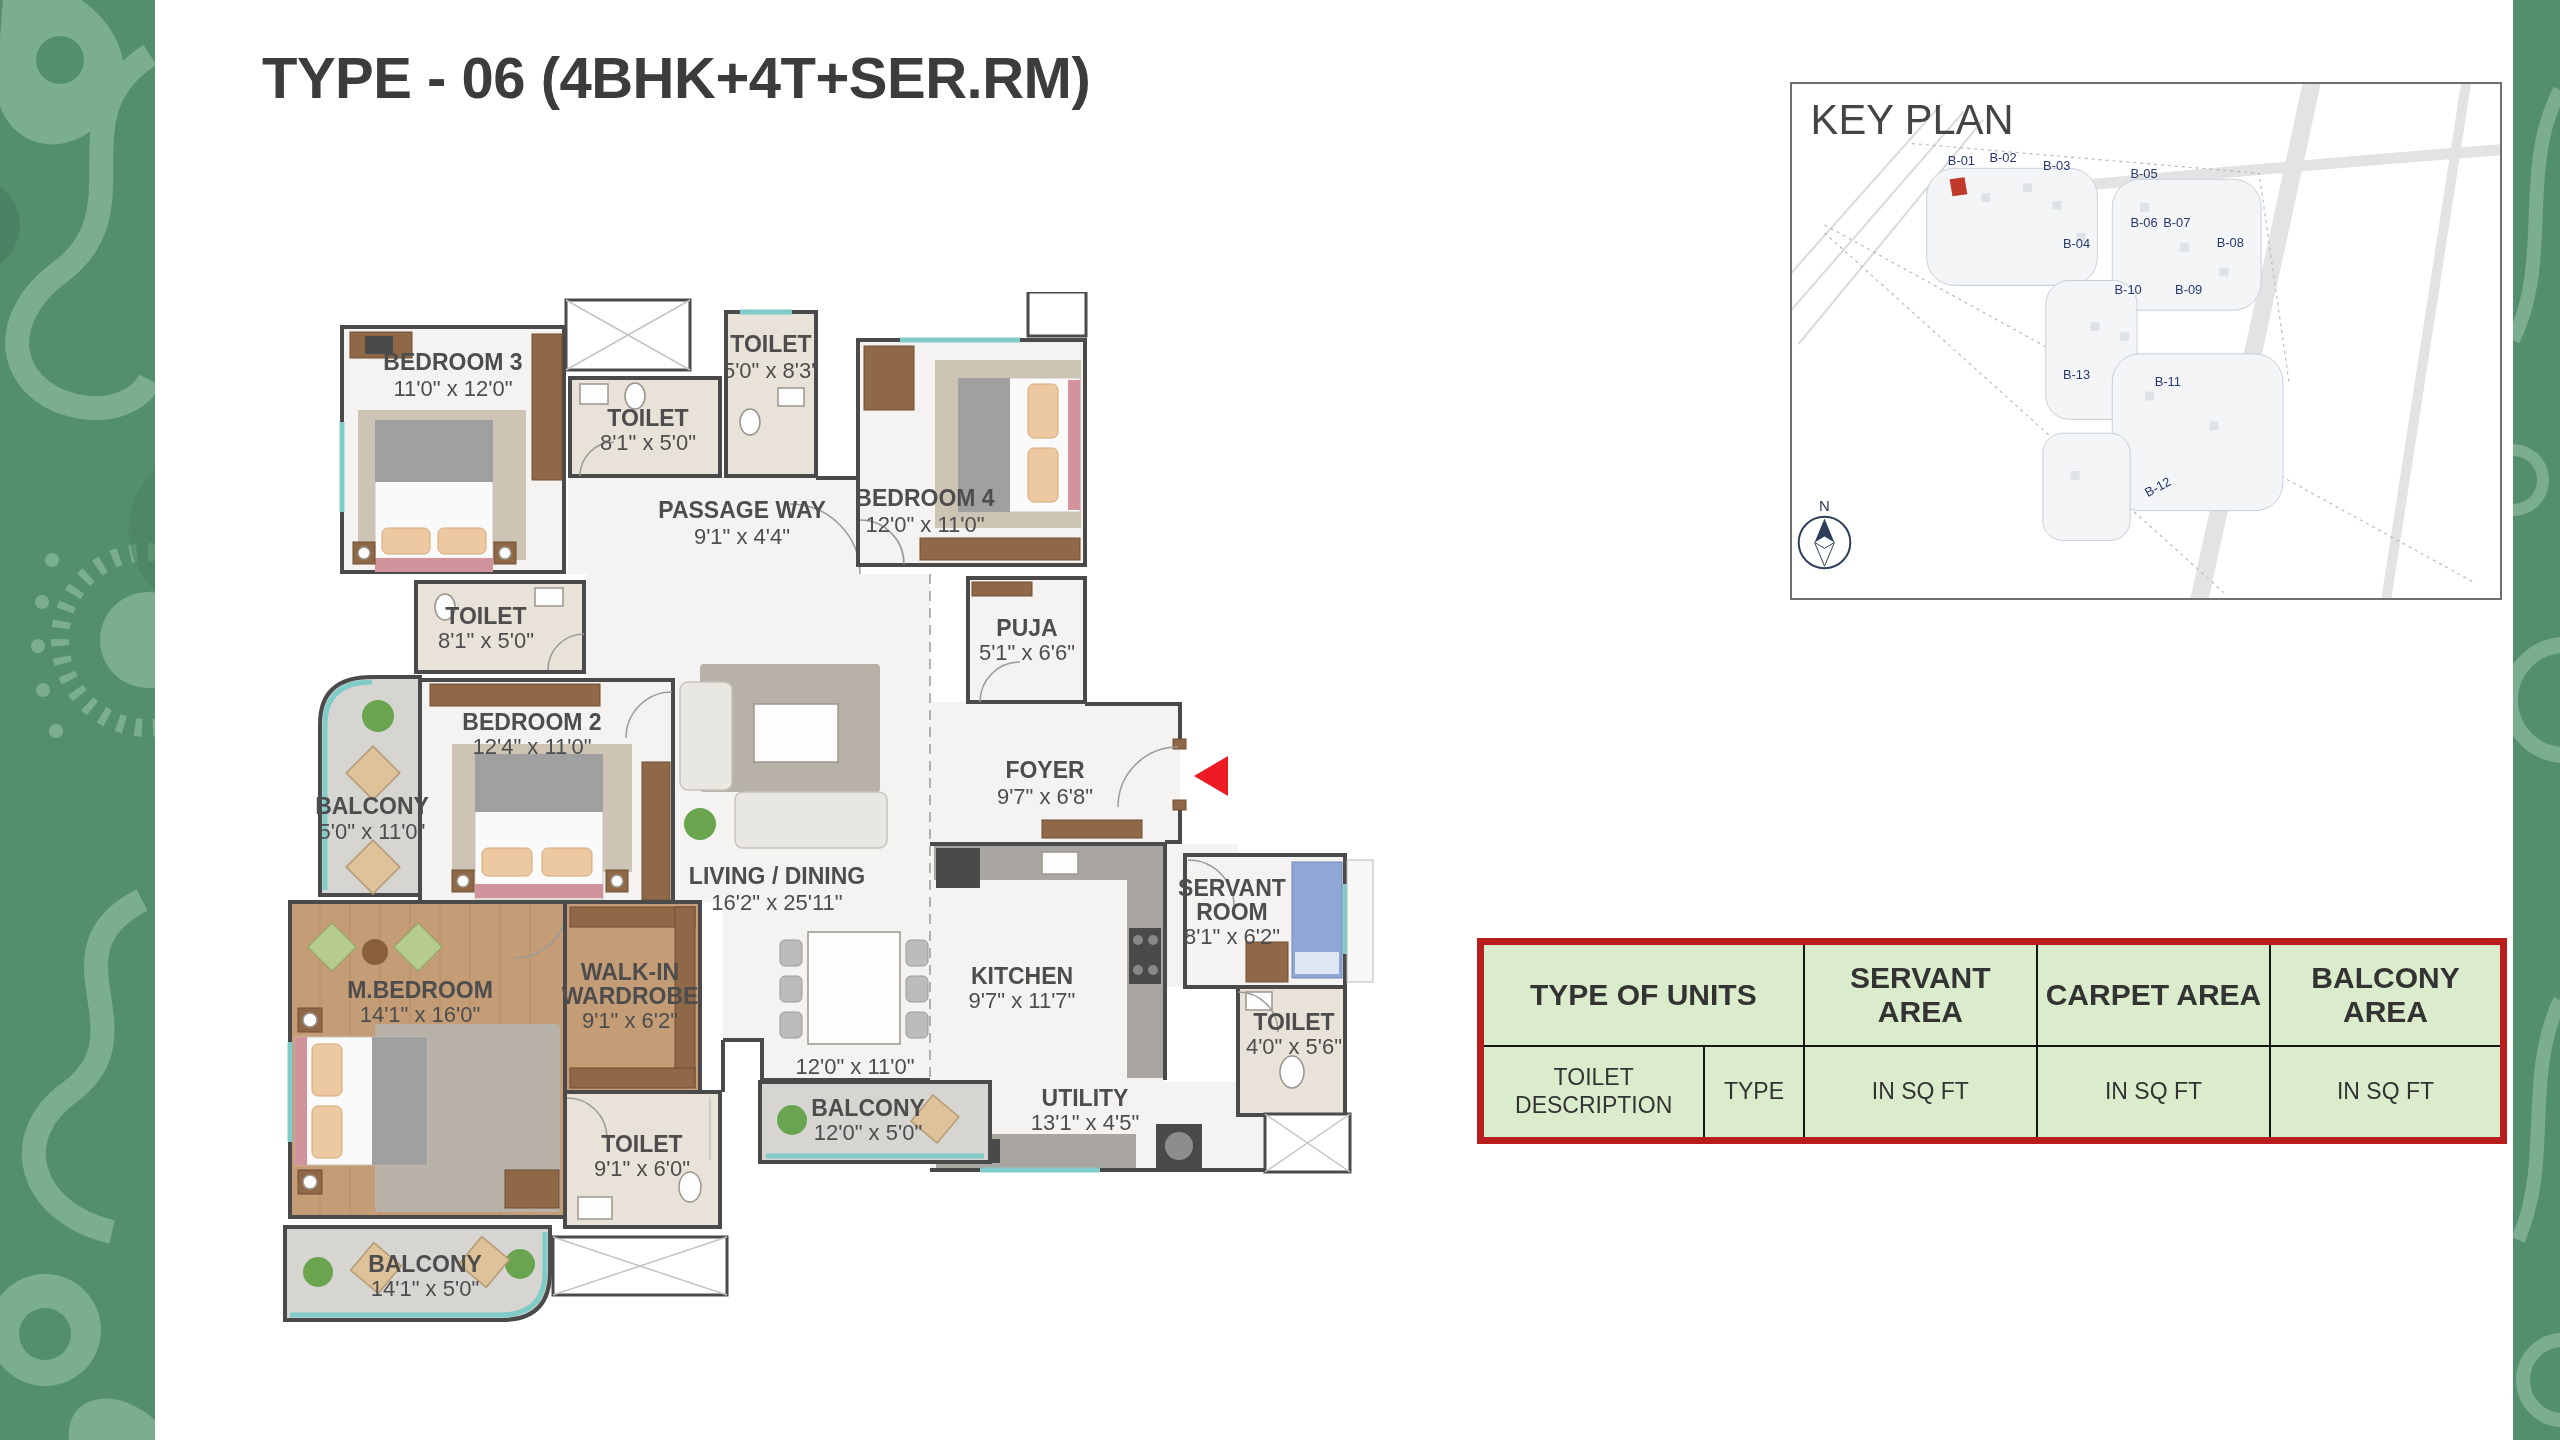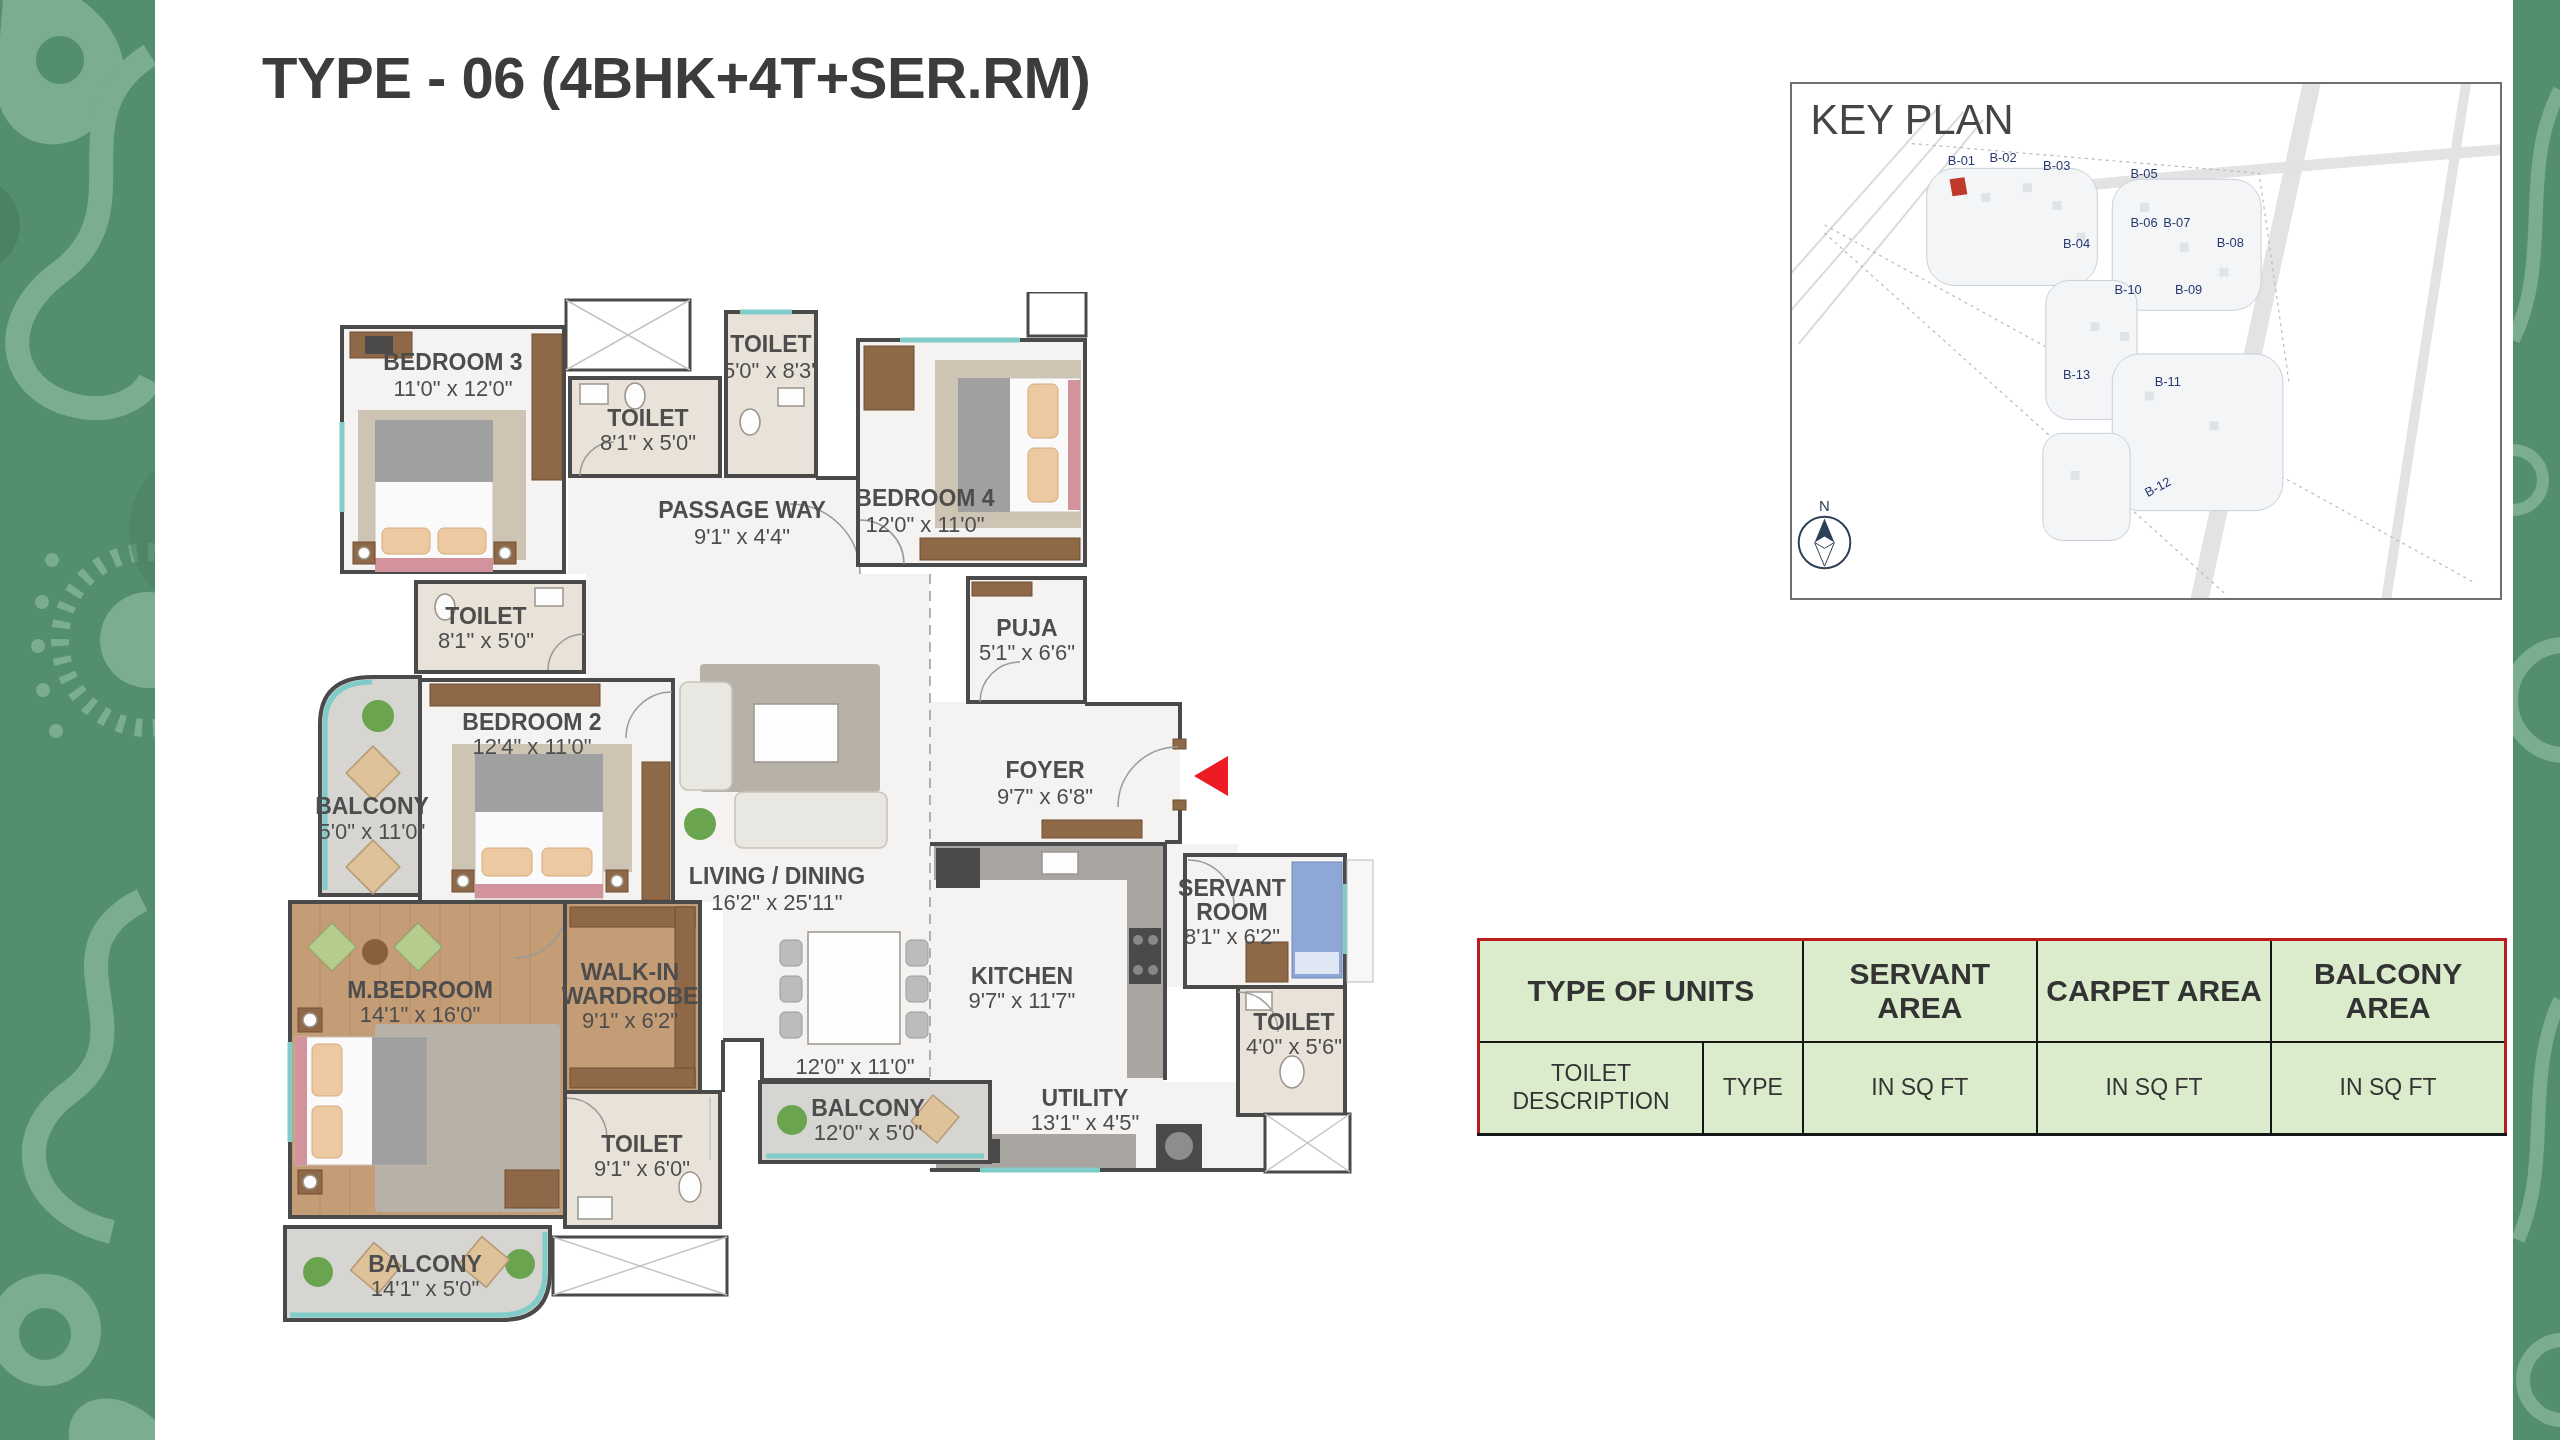--- a/index.html
+++ b/index.html
@@ -11,21 +11,21 @@
   .title-block{position:absolute;left:262px;top:44px;color:#3c3c3c;}
   .title-block h1{margin:0;font-size:58px;font-weight:bold;letter-spacing:-0.5px;}
   .title-block h2{margin:10px 0 0 0;font-size:36px;font-weight:normal;letter-spacing:0.5px;}
   .floorplan{position:absolute;left:280px;top:292px;width:1120px;height:1070px;}
   .keyplan{position:absolute;left:1790px;top:82px;width:712px;height:518px;background:#fff;
            border:2px solid #6f6f6f;box-sizing:border-box;}
   .keyplan svg{position:absolute;left:0;top:0;}
   .units-table{position:absolute;left:1477px;top:938px;width:1030px;border-collapse:collapse;
                color:#333;text-align:center;}
   .units-table td{border:2px solid #161616;vertical-align:middle;}
-  .units-table{border:3px solid #b91c1c;}
+  .units-table{border:7px solid #b91c1c;}
   .units-table .h1{background:#daeccb;font-size:30px;font-weight:600;height:98px;line-height:1.15;}
   .units-table .h2{background:#daeccb;font-size:23px;font-weight:500;height:88px;line-height:1.2;}
   .units-table .dr{background:#ffffff;font-size:26px;font-weight:600;height:60px;}
   .units-table .thick{border-bottom:3px solid #161616;}
   
   .room{fill:#f4f3f1;stroke:#4a4a4a;stroke-width:4;}
   .toiletF{fill:#e9e2d8;stroke:#4a4a4a;stroke-width:4;}
   .balc{fill:#d6d5d2;stroke:#4a4a4a;stroke-width:4;}
   .woodF{fill:#c49c75;stroke:#4a4a4a;stroke-width:4;}
   .shaft{fill:#ffffff;stroke:#4a4a4a;stroke-width:3;}

